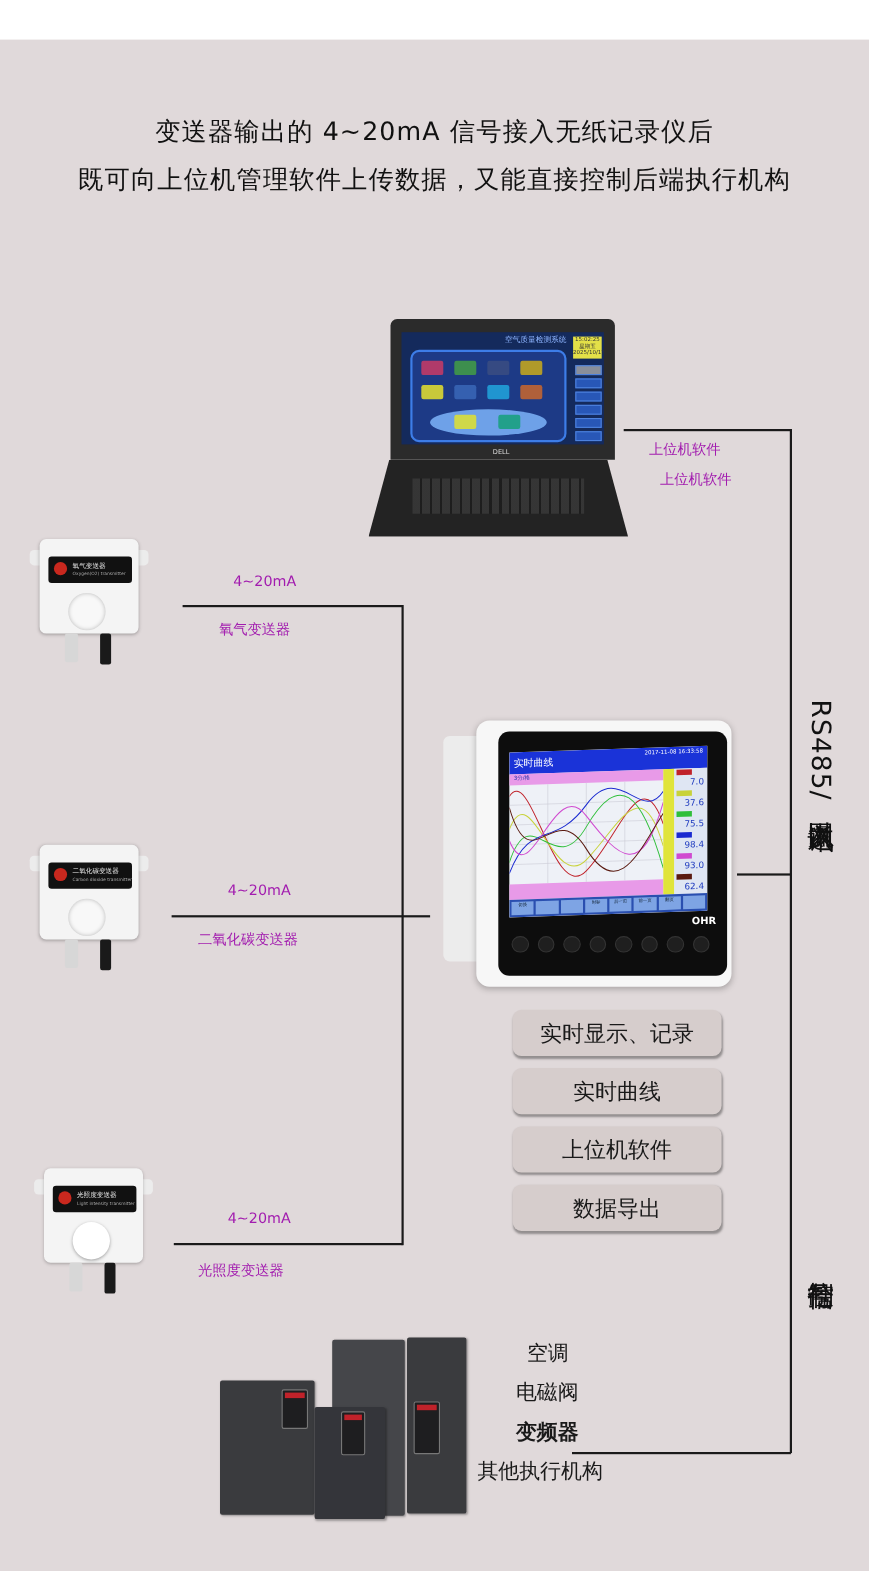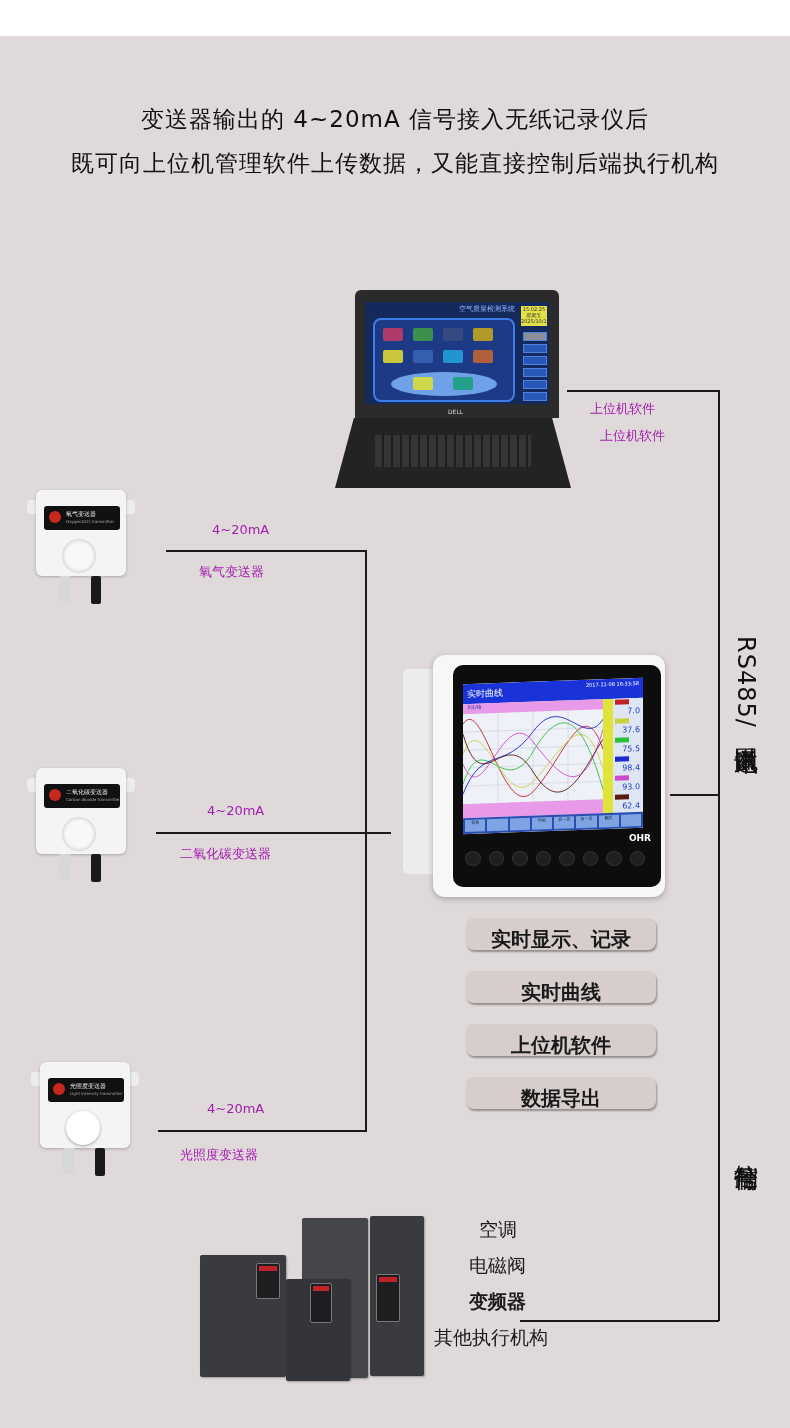--- a/index.html
+++ b/index.html
@@ -50,21 +50,21 @@
   .rs-btnrow{position:absolute;left:0;top:134px;width:180px;height:16px;background:#2a4fb0;display:flex;gap:2px;padding:2px;box-sizing:border-box;}
   .rs-btnrow span{flex:1;background:#7ea4e4;font-size:4px;color:#123;text-align:center;}
   .rs-scale{position:absolute;left:140px;top:20px;width:10px;height:114px;background:#e0e43a;}
   .rs-vals{position:absolute;left:150px;top:20px;width:30px;height:114px;background:#dfe6f3;}
   .rs-val{height:19px;font-size:8px;color:#1f3bbf;text-align:right;padding-right:3px;box-sizing:border-box;line-height:26px;position:relative;}
   .rs-val i{position:absolute;left:2px;top:1px;width:14px;height:5px;}
   .rec-keys{position:absolute;left:12px;top:186px;width:180px;display:flex;gap:8px;}
   .rec-key{width:17px;height:13px;border-radius:50%;background:#1f1f1f;border:1px solid #333;}
   .rec-brand{position:absolute;right:10px;top:168px;font-size:9px;color:#fff;font-weight:bold;}
   
-  .feat{position:absolute;left:466px;width:190px;height:32px;border-radius:8px;background:#d6cdcc;box-shadow:1px 2px 2px rgba(0,0,0,.35);font-size:20px;text-align:center;line-height:42px;color:#1a1a1a;font-weight:bold;}
+  .feat{position:absolute;left:466px;width:190px;height:42px;border-radius:8px;background:#d6cdcc;box-shadow:1px 2px 2px rgba(0,0,0,.35);font-size:20px;text-align:center;line-height:42px;color:#1a1a1a;}
   
   .vfd{position:absolute;background:#3a3b3e;border-radius:2px;box-shadow:1px 1px 2px rgba(0,0,0,.3);}
   .vfd-pad{position:absolute;background:#1e1e20;border:1px solid #777;border-radius:2px;}
   .vfd-led{position:absolute;left:2px;top:2px;right:2px;height:5px;background:#c0222a;}
   .act-lbl{position:absolute;font-size:19px;color:#1a1a1a;white-space:nowrap;}
 </style>
 </head>
 <body>
 
 <div class="topband"></div>

